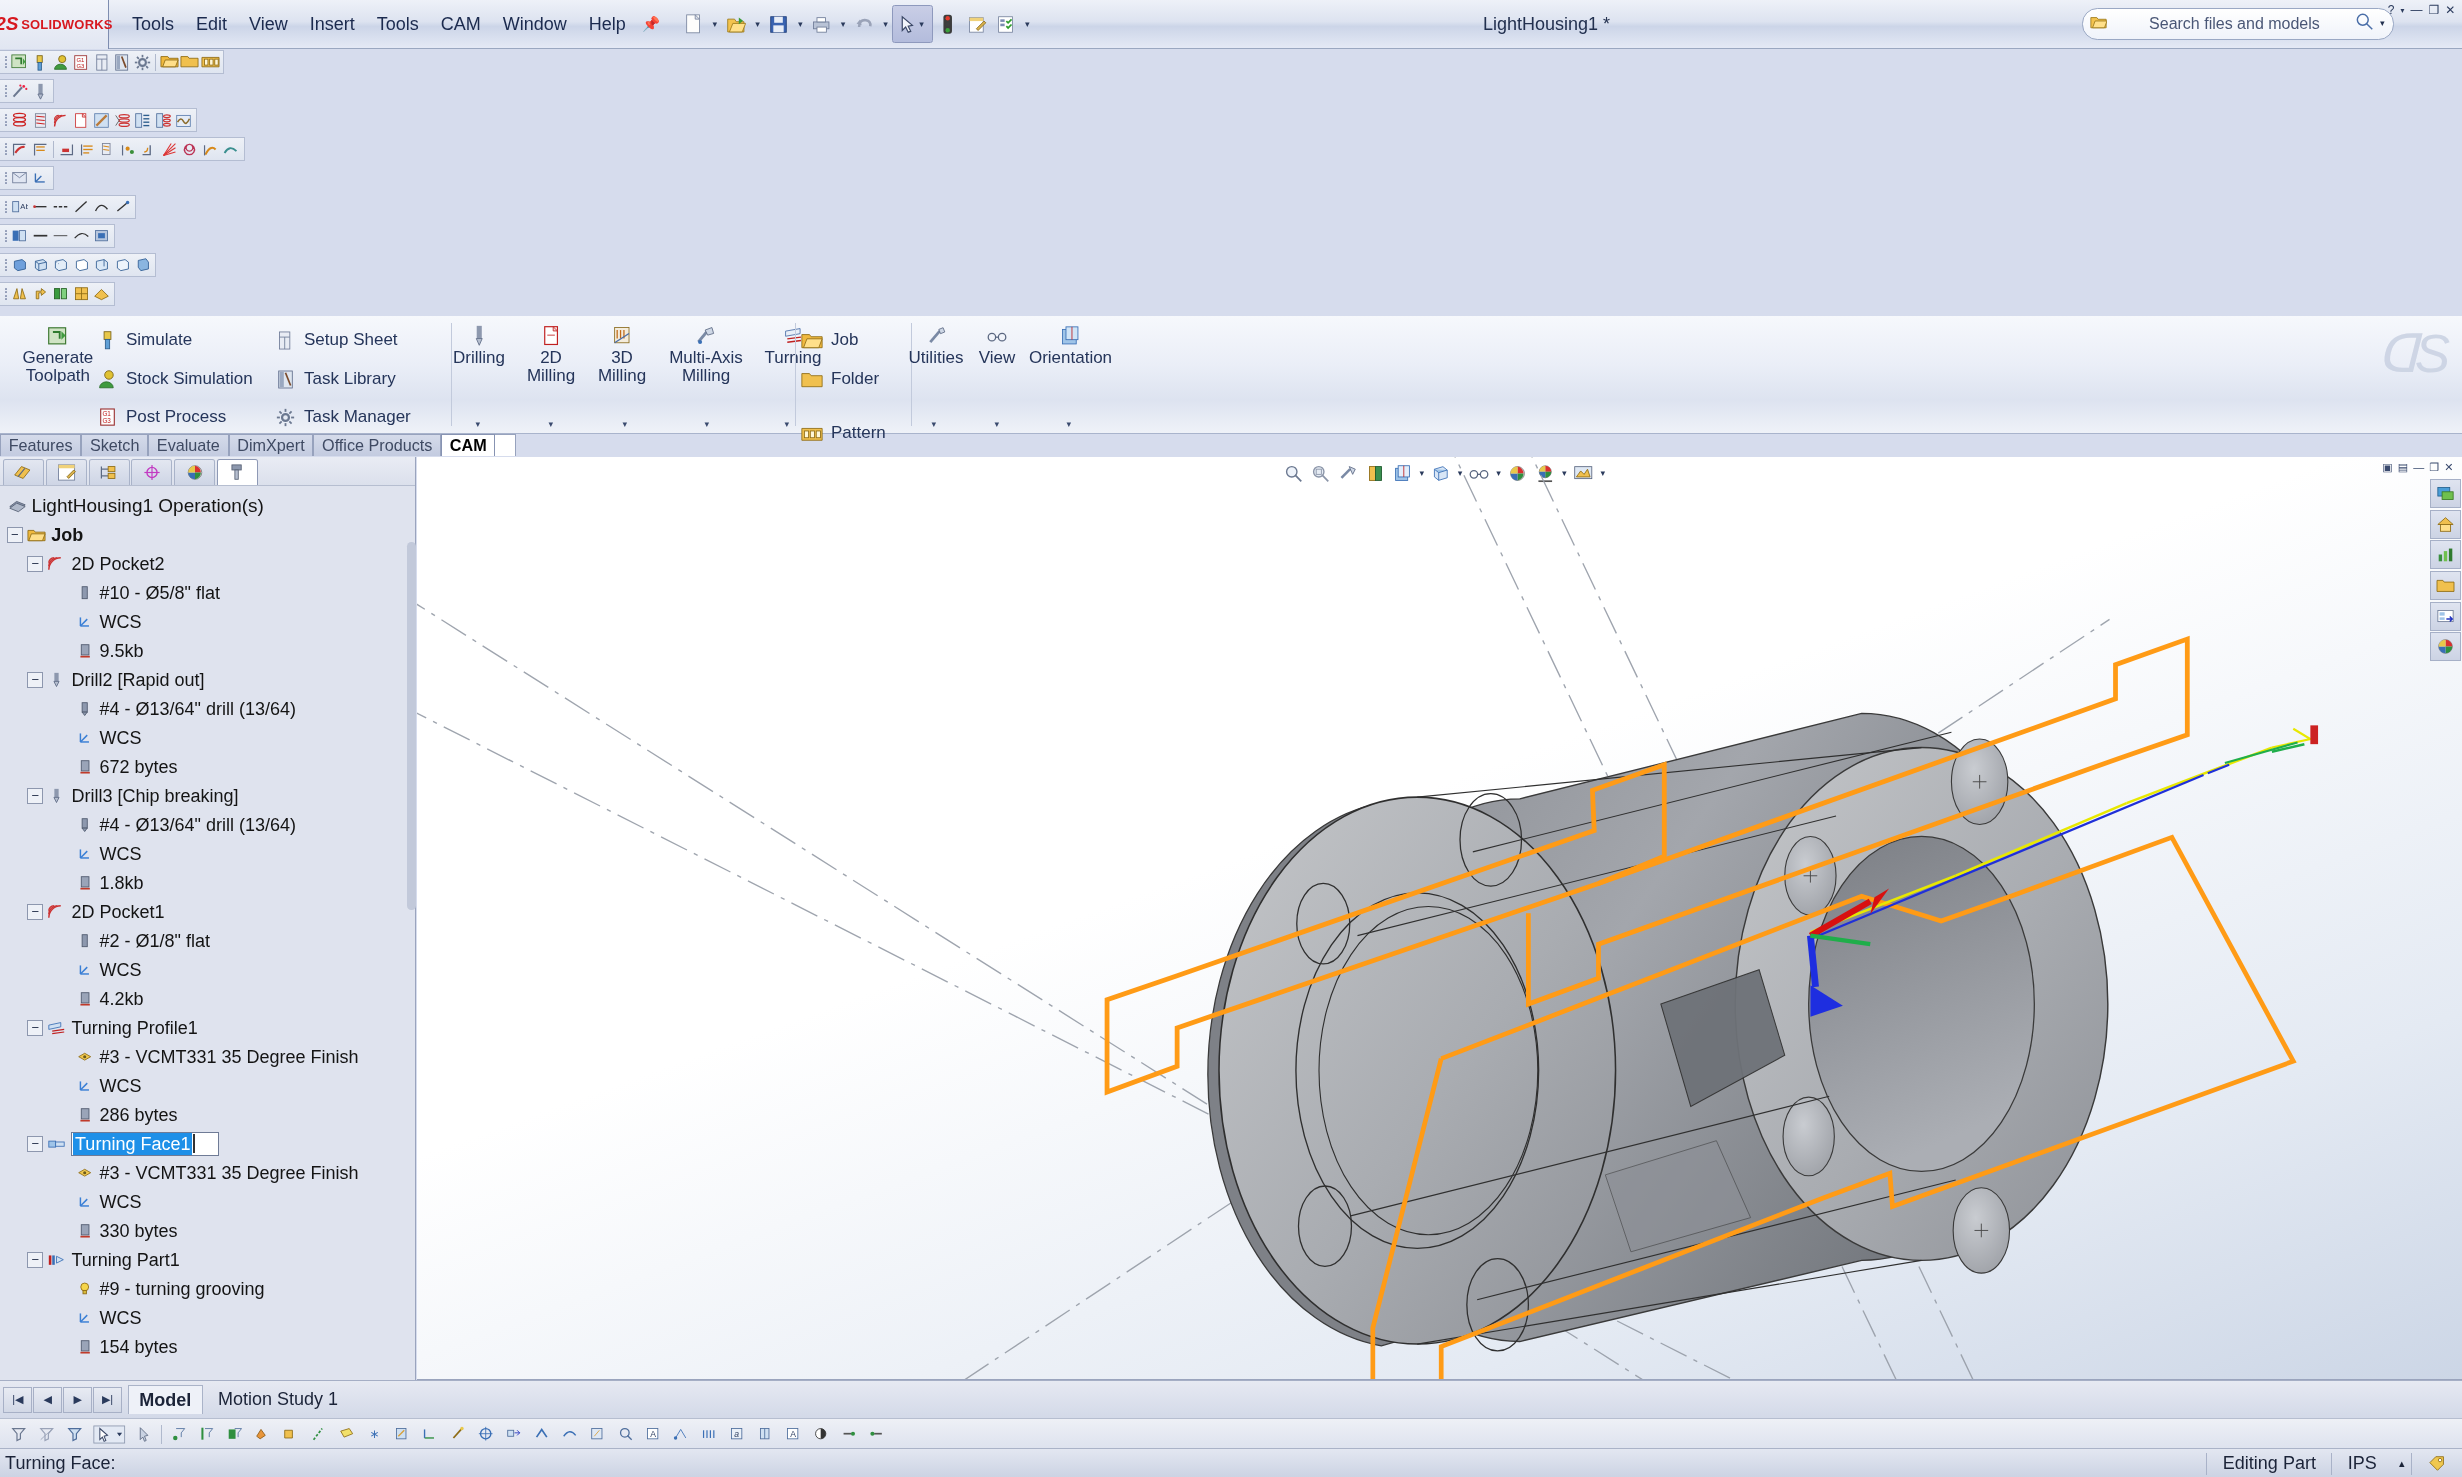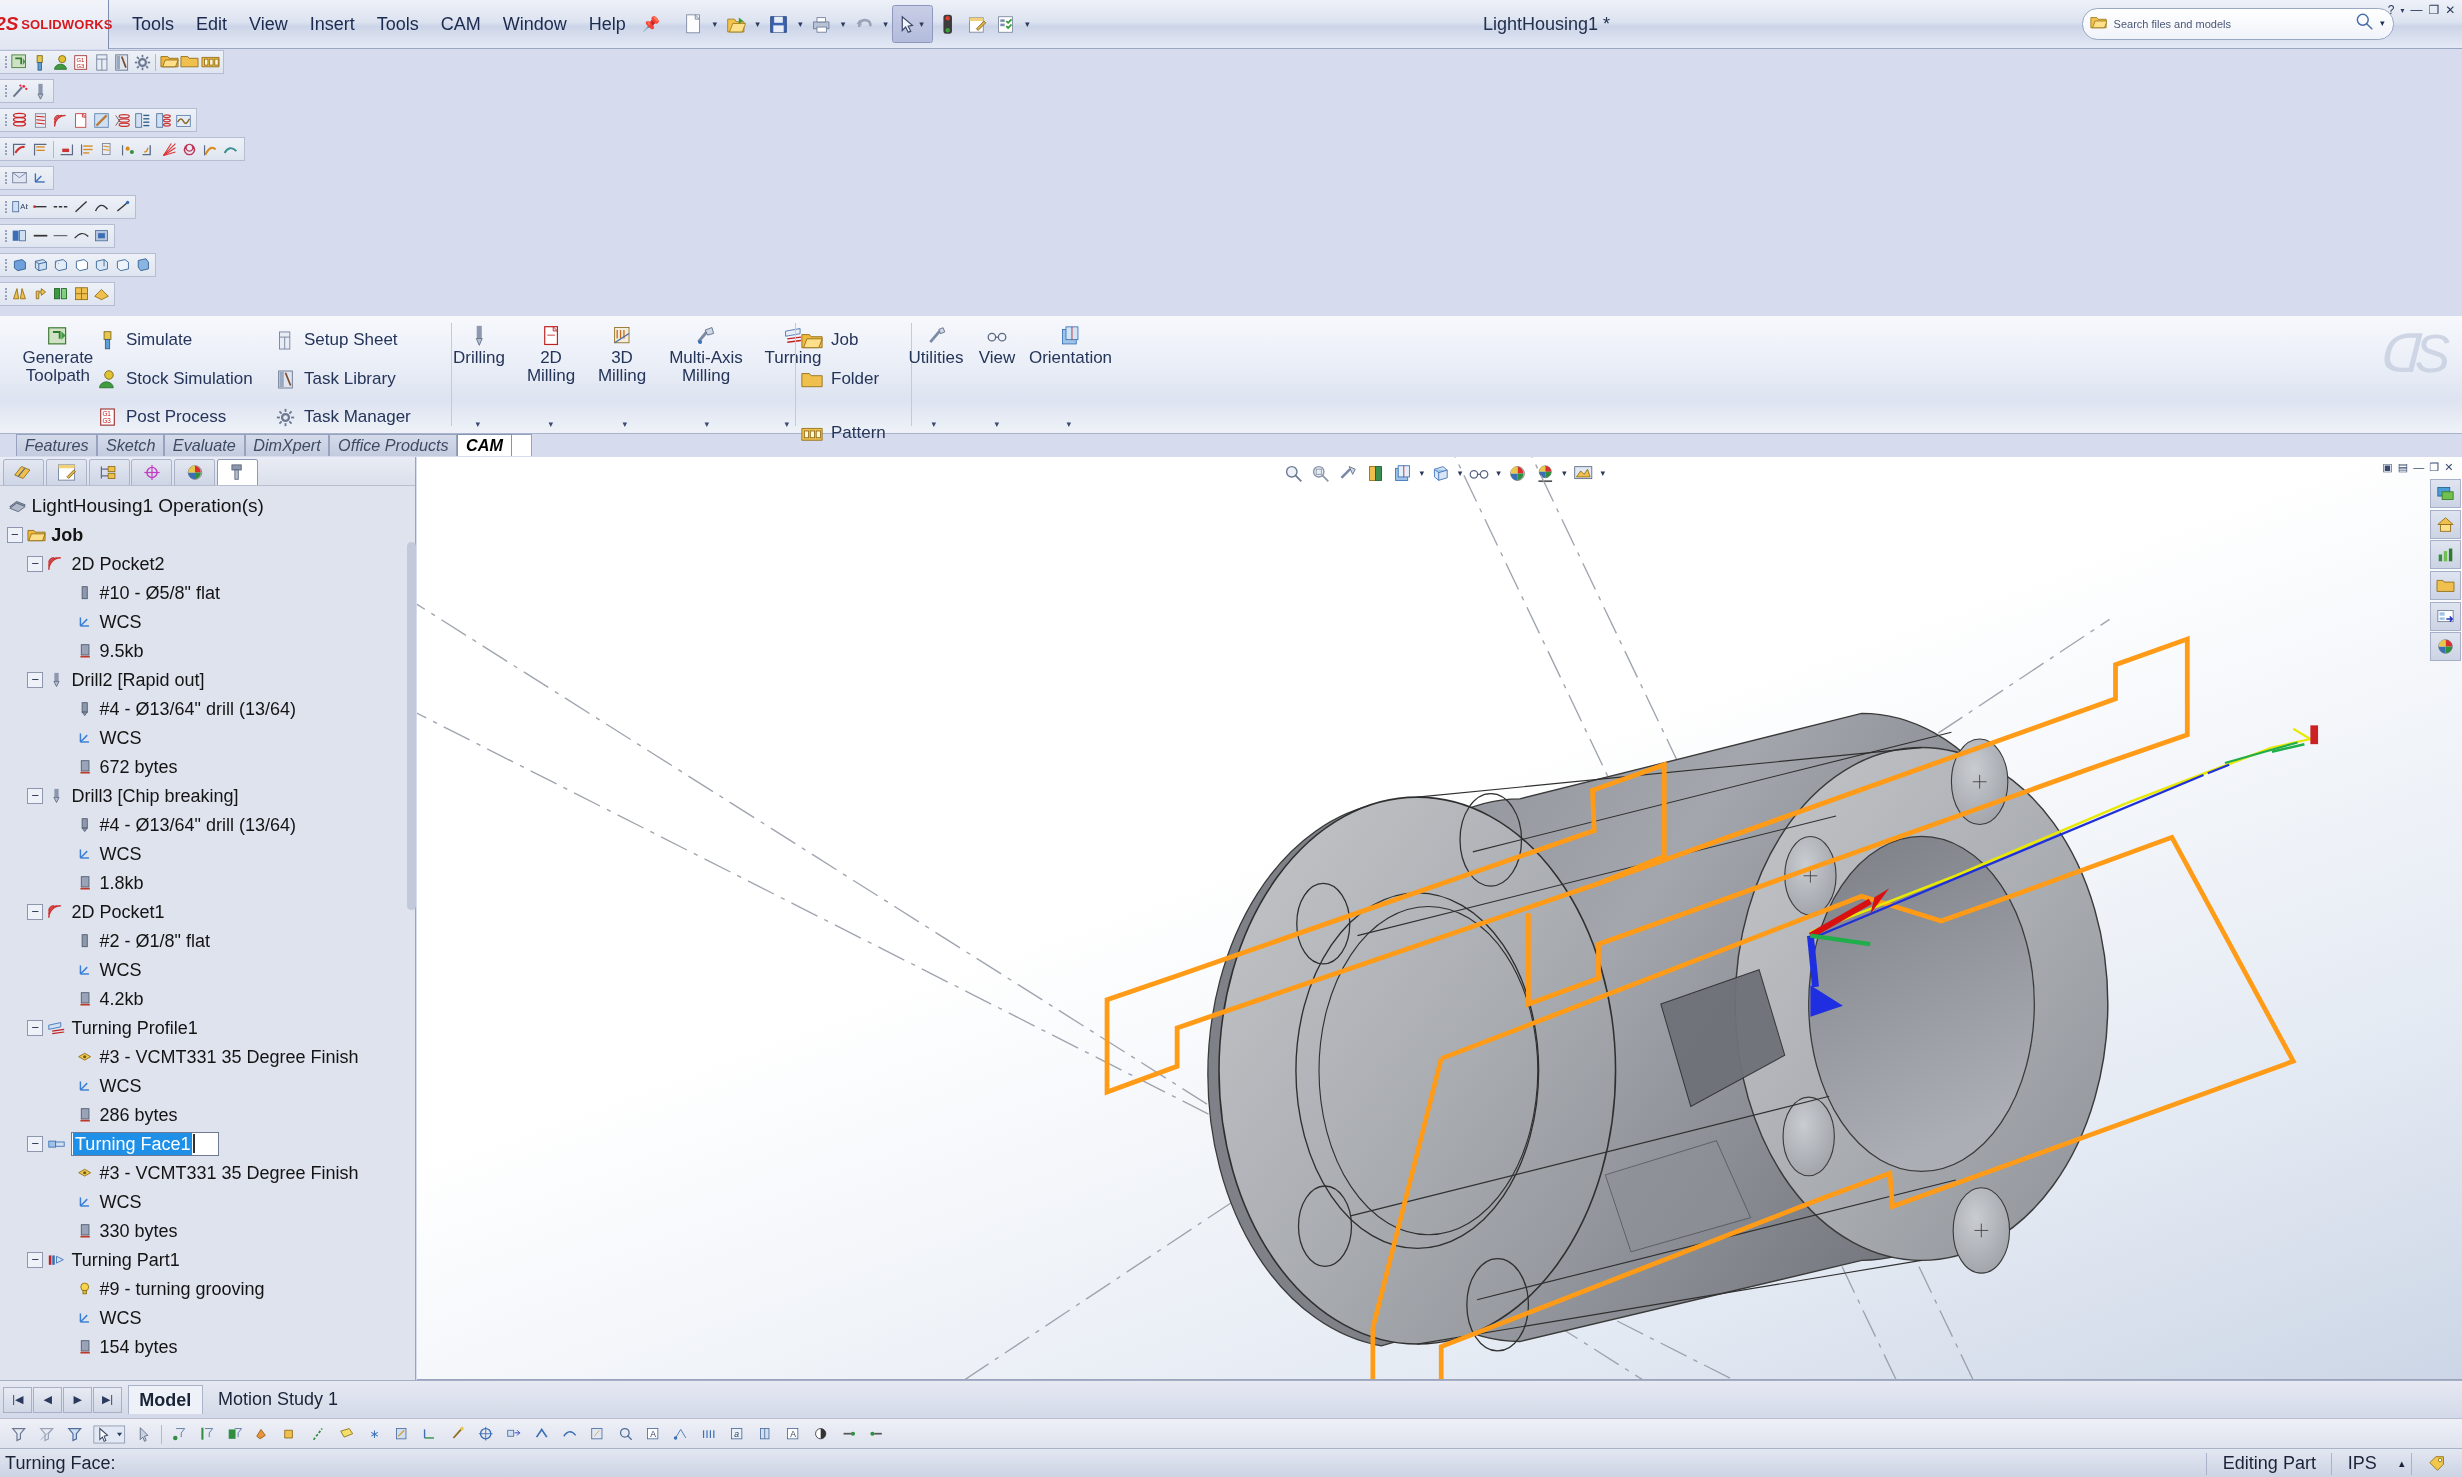--- a/index.html
+++ b/index.html
@@ -51,21 +51,21 @@
     position:absolute; left:1483px; top:0; height:49px; line-height:49px;
     font-size:18px; color:#22304f;
   }
   .searchbox{
     position:absolute; right:68px; top:7.7px; width:312px; height:32.5px;
     background:linear-gradient(#ffffff,#f0f3fa);
     border:0.9px solid #9aa8c4; border-radius:15.4px;
     display:flex; align-items:center; padding:0 6.8px;
   }
   .searchbox .folder{ font-size:14.5px; margin-right:6.8px; }
-  .searchbox .sph{ flex:1; font-size:11px; color:#4a5776; }
+  .searchbox .sph{ flex:1; font-size:16px; color:#4a5776;text-align:center; }
   .searchbox .mag{ font-size:16.2px; color:#3d5f99; }
   .searchbox .dd{ font-size:7.7px; color:#22304f; margin-left:4.3px; }
   .wincontrols{
     position:absolute; right:6.8px; top:3.4px; display:flex; align-items:center; gap:6px;
     font-size:12px; color:#2a3a5c;
   }
 
   
   .tbrow{
     position:absolute; left:0; display:flex; align-items:center; height:24px;
@@ -97,23 +97,22 @@
   .rbbig .rbicon{ margin:0 auto; }
   .rbbig .bl{ font-size:17px; color:#25355a; line-height:1.05; white-space:nowrap;}
   .rbdd{ position:absolute; font-size:7.7px; color:#3a4a6e; }
   .dswatermark{
     position:absolute; right:15.4px; top:6.8px; font-size:53px; color:#c9d1e2;
     font-weight:normal; font-style:italic; letter-spacing:-3.4px; opacity:.85;
   }
 
   
   .cmdtabs{
-    position:absolute; left:16px; top:434px; height:22px; display:flex; align-items:stretch;
+    position:absolute; left:0; top:434px; height:22px; display:flex; align-items:stretch;
     font-size:16.2px;
-    font-style:italic;
   }
   .cmdtab{
     padding:0 7.7px; display:flex;align-items:center;
     background:linear-gradient(#d5dbea,#c3cbe0);
     border:0.9px solid #97a2bd; border-bottom:none; color:#3f4a63;
   }
   .cmdtab.active{
     background:#ffffff; color:#000; font-weight:bold; border-color:#8793b2;
   }
   .cmdtab.tail{ width:20.5px; background:#ffffff; border-left:none;}

